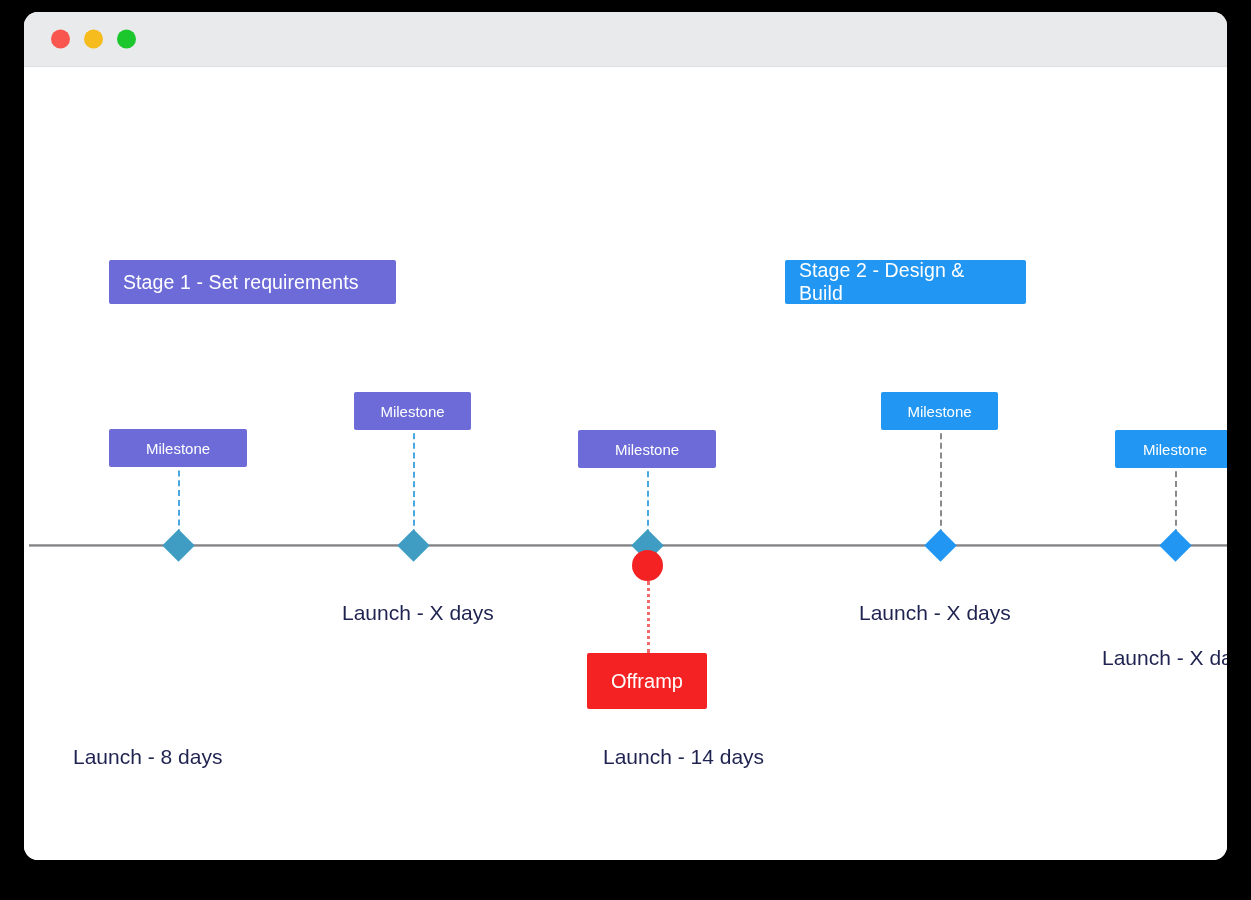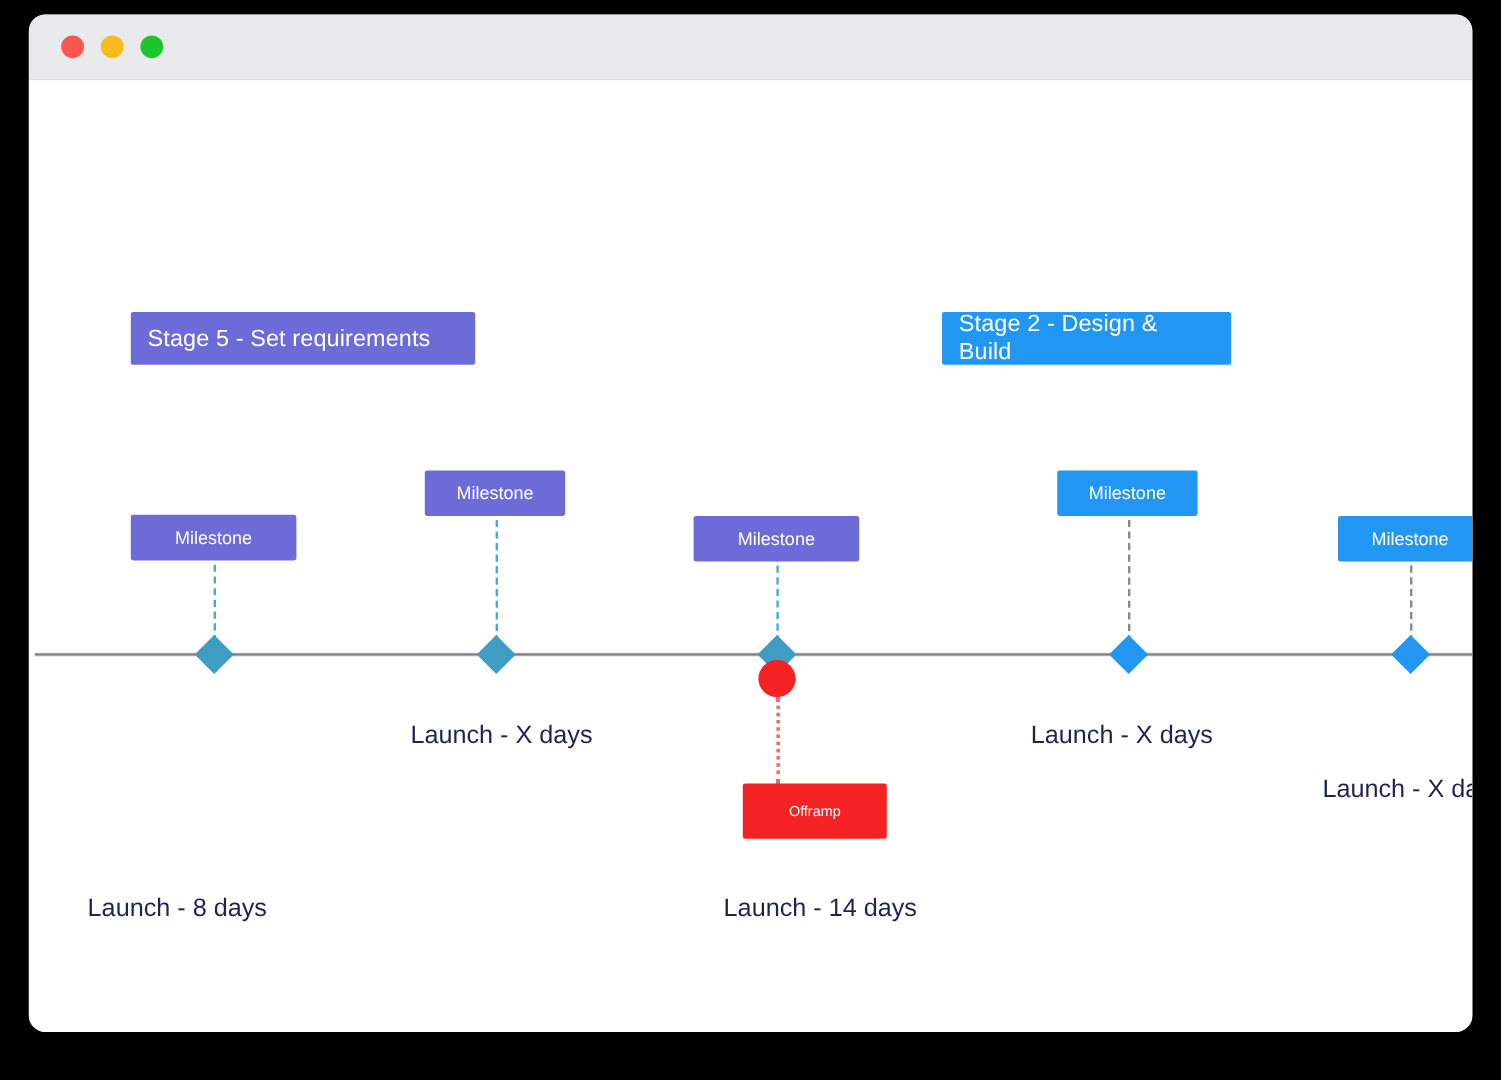--- a/index.html
+++ b/index.html
@@ -129,30 +129,29 @@
     width: 31px;
     height: 31px;
     border-radius: 50%;
     background: #f31c1c;
     z-index: 5;
   }
 
   
   #offramp-box {
     position: absolute;
-    height: 46px;
+    height: 56px;
     border-radius: 2px;
     background: #f42222;
     display: flex;
     align-items: center;
     justify-content: center;
     color: #ffffff;
-    font-size: 12px;
-    z-index: 4;
-    margin-left: 32px;
+    font-size: 20px;
+    z-index: 4;
   }
 
   
   .launch-label {
     position: absolute;
     color: #1f2350;
     font-size: 21px;
     white-space: nowrap;
     z-index: 4;
     text-align: right;
@@ -168,21 +167,21 @@
       <span class="light red" style="background: rgb(249, 86, 79);"></span>
       <span class="light yellow" style="background: rgb(246, 187, 29);"></span>
       <span class="light green" style="background: rgb(28, 199, 45);"></span>
     </div>
   </div>
 
   <div id="canvas">
 
     <div id="timeline-axis"></div>
 
-    <div class="stage-banner" id="stage-1-banner" style="left: 85px; top: 193px; width: 287px; background: rgb(108, 107, 216);">Stage 5 - Set requirements</div>
+    <div class="stage-banner" id="stage-1-banner" style="left: 85px; top: 193px; width: 287px; background: rgb(108, 107, 216);">Stage 1 - Set requirements</div>
     <div class="stage-banner" id="stage-2-banner" style="left: 761px; top: 193px; width: 241px; background: rgb(33, 150, 243);">Stage 2 - Design &amp; Build</div>
 
     <div class="connector" id="conn-1" style="left: 154px; top: 384px; height: 94px; border-left-color: rgb(74, 168, 224);"></div>
     <div class="ms-box" id="ms-box-1" style="left: 85px; top: 346px; width: 138px; background: rgb(108, 107, 216);">Milestone</div>
     <div class="diamond" id="dia-1" style="left: 142.5px; top: 466.5px; background: rgb(63, 157, 196);"></div>
 
     <div class="connector" id="conn-2" style="left: 389px; top: 347px; height: 131px; border-left-color: rgb(74, 168, 224);"></div>
     <div class="ms-box" id="ms-box-2" style="left: 330px; top: 309px; width: 117px; background: rgb(108, 107, 216);">Milestone</div>
     <div class="diamond" id="dia-2" style="left: 377.5px; top: 466.5px; background: rgb(63, 157, 196);"></div>
 

